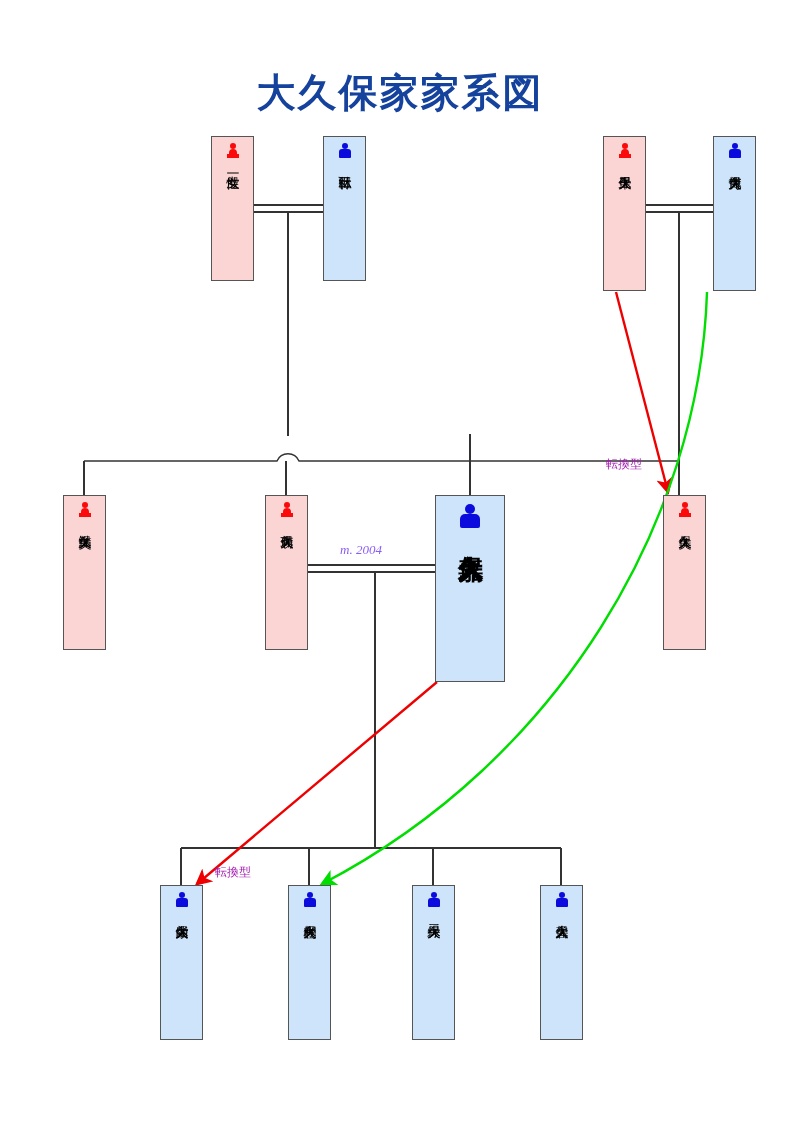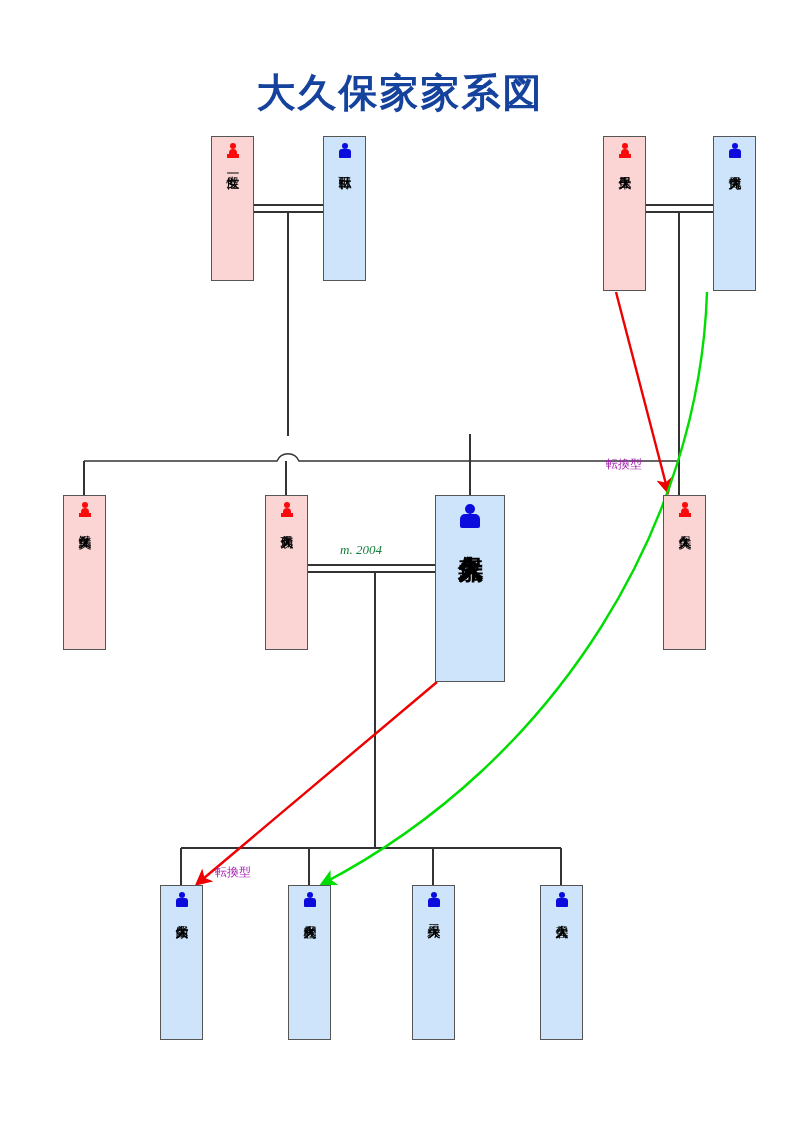--- a/index.html
+++ b/index.html
@@ -50,21 +50,21 @@
   }
   .person.big .p-icon{width:24px;height:26px;margin-top:8px;}
   .person.big .p-icon.m .head{left:7px;top:0;width:10px;height:10px;}
   .person.big .p-icon.m .body{left:2px;top:10px;width:20px;height:14px;border-radius:5px 5px 2px 2px;}
   .person.big .p-name{font-size:25px;font-weight:bold;line-height:1.05;margin-top:6px;}
 
   
   .lbl{position:absolute;white-space:nowrap;}
   .lbl.marriage{
     font-family:"Liberation Serif","DejaVu Serif",serif;
-    font-style:italic;font-size:13px;color:#15803d;
+    font-style:italic;font-size:13px;color:#8b5cf6;
   }
   .lbl.convert{
     font-family:"Liberation Serif","DejaVu Serif",serif;
     font-size:12px;color:#a21caf;
   }
 </style>
 </head>
 <body>
 
 <div id="stage">

